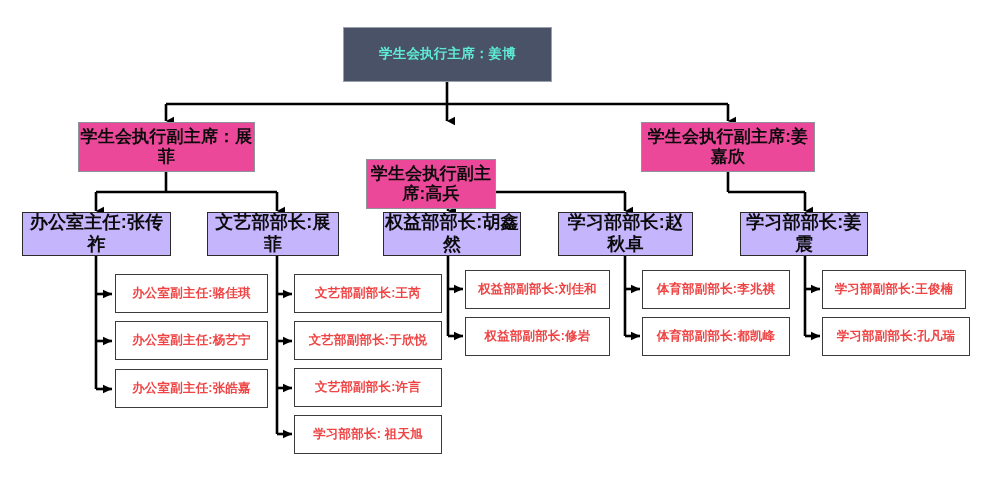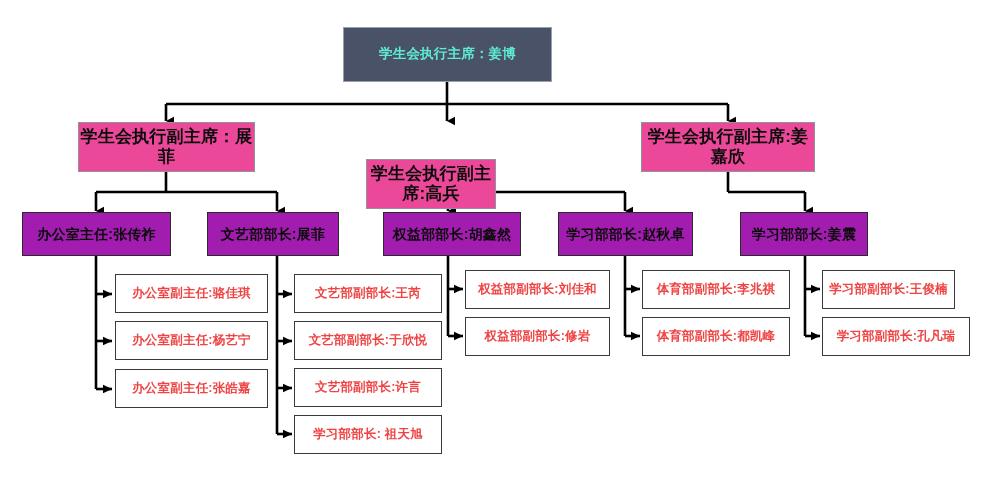--- a/index.html
+++ b/index.html
@@ -36,24 +36,24 @@
   }
   
   .node.lvl2 {
     background: #ec4899;
     border: 1px solid #8e939c;
     color: #0b0b0b;
     font-size: 17px;
   }
   
   .node.lvl3 {
-    background: #a21caf;
+    background: #c4b5fd;
     border: 1.3px solid #2b2b2b;
     color: #0b0b0b;
-    font-size: 14px;
+    font-size: 18px;
   }
   
   .node.lvl4 {
     background: #ffffff;
     border: 1.2px solid #3a3a3a;
     color: #ef4444;
     font-size: 12.5px;
   }
   #connector-layer {
     position: absolute;
@@ -161,17 +161,17 @@
   <div class="node lvl4" style="left:294px; top:415px; width:148px; height:39px;">学习部部长: 祖天旭</div>
 
   <div class="node lvl4" style="left:465px; top:270px; width:145px; height:39px;">权益部副部长:刘佳和</div>
 
   <div class="node lvl4" style="left:465px; top:317px; width:145px; height:39px;">权益部副部长:修岩</div>
 
   <div class="node lvl4" style="left:642px; top:270px; width:148px; height:39px;">体育部副部长:李兆祺</div>
 
   <div class="node lvl4" style="left:642px; top:317px; width:148px; height:39px;">体育部副部长:都凯峰</div>
 
-  <div class="node lvl4" style="left:822px; top:270px; width:133px; height:39px;">学习部副部长:王俊楠</div>
+  <div class="node lvl4" style="left:822px; top:270px; width:144px; height:39px;">学习部副部长:王俊楠</div>
 
   <div class="node lvl4" style="left:822px; top:317px; width:148px; height:39px;">学习部副部长:孔凡瑞</div>
 
 </div>
 
 </body></html>

